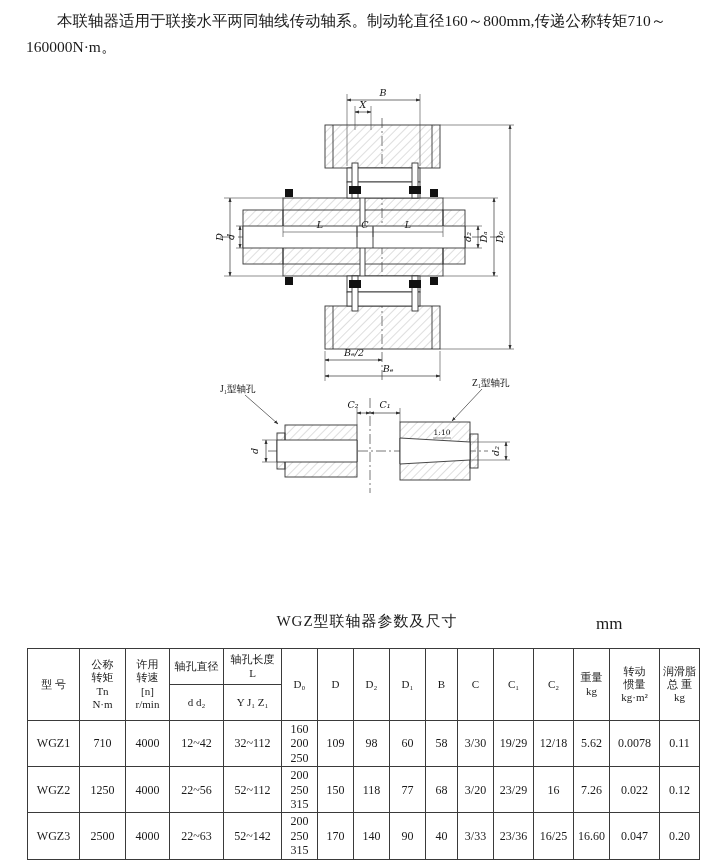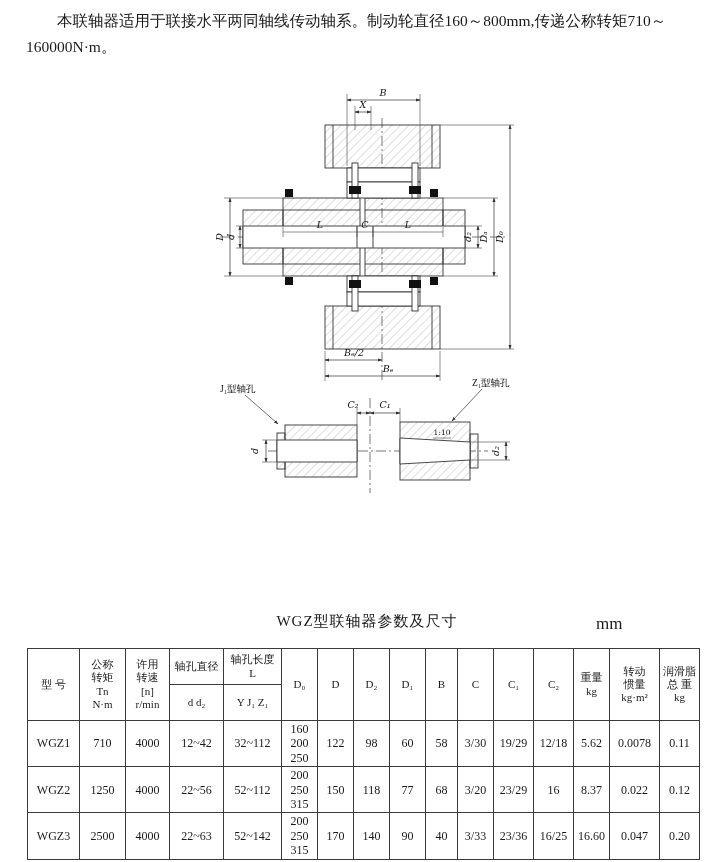--- a/index.html
+++ b/index.html
@@ -281,21 +281,21 @@
     <tbody>
         <tr>
           <td>WGZ1</td>
           <td>710</td>
           <td>4000</td>
           <td>12~42</td>
           <td>32~112</td>
           <td>160
 200
 250</td>
-          <td>122</td>
+          <td>109</td>
           <td>98</td>
           <td>60</td>
           <td>58</td>
           <td>3/30</td>
           <td>19/29</td>
           <td>12/18</td>
           <td>5.62</td>
           <td>0.0078</td>
           <td>0.11</td>
         </tr>
@@ -308,21 +308,21 @@
           <td>200
 250
 315</td>
           <td>150</td>
           <td>118</td>
           <td>77</td>
           <td>68</td>
           <td>3/20</td>
           <td>23/29</td>
           <td>16</td>
-          <td>8.37</td>
+          <td>7.26</td>
           <td>0.022</td>
           <td>0.12</td>
         </tr>
         <tr>
           <td>WGZ3</td>
           <td>2500</td>
           <td>4000</td>
           <td>22~63</td>
           <td>52~142</td>
           <td>200

